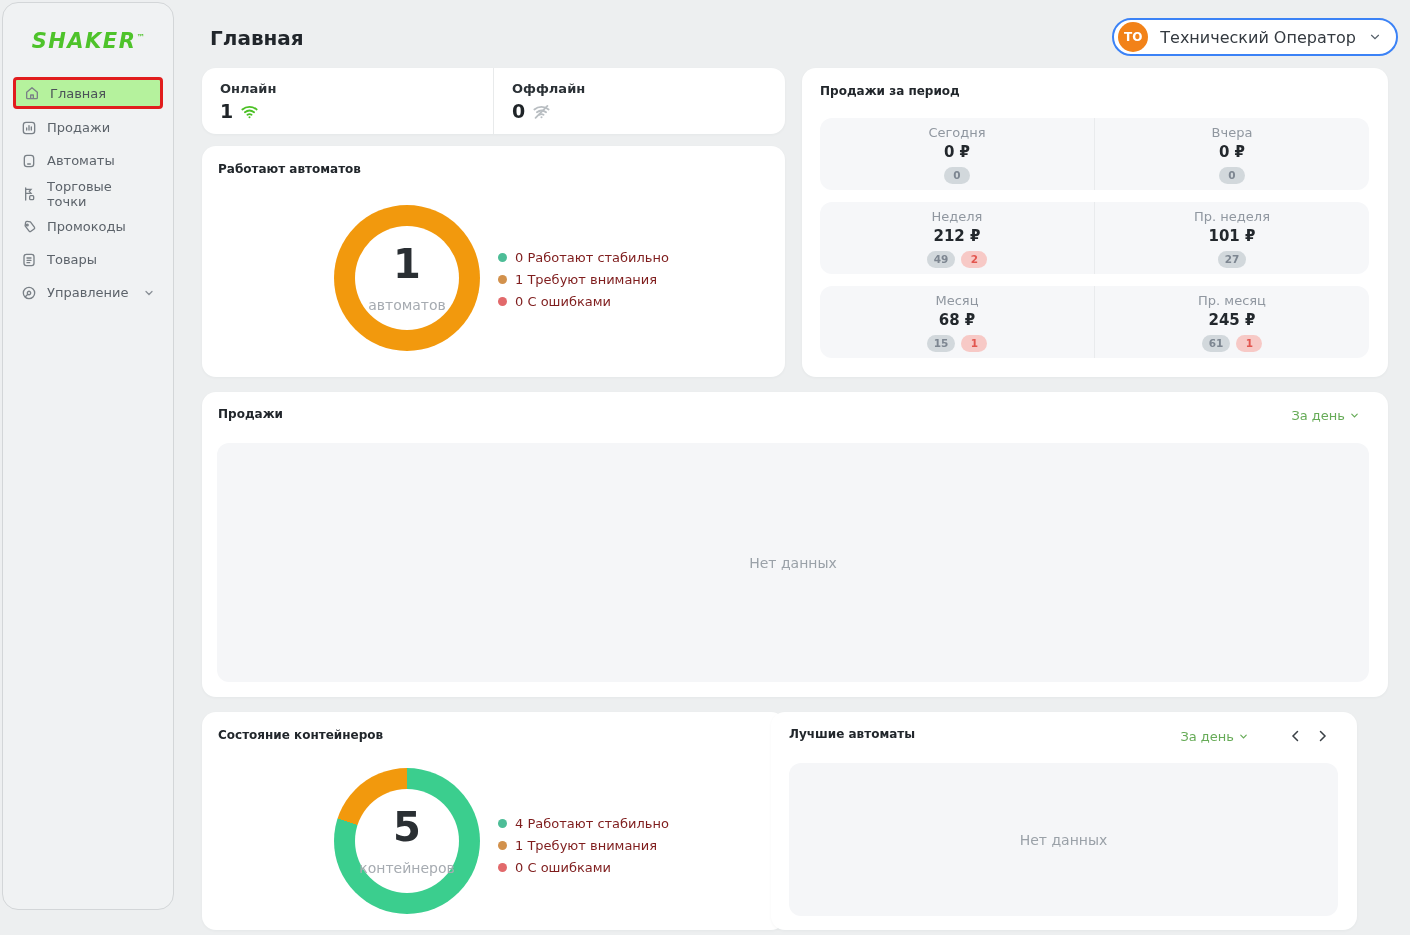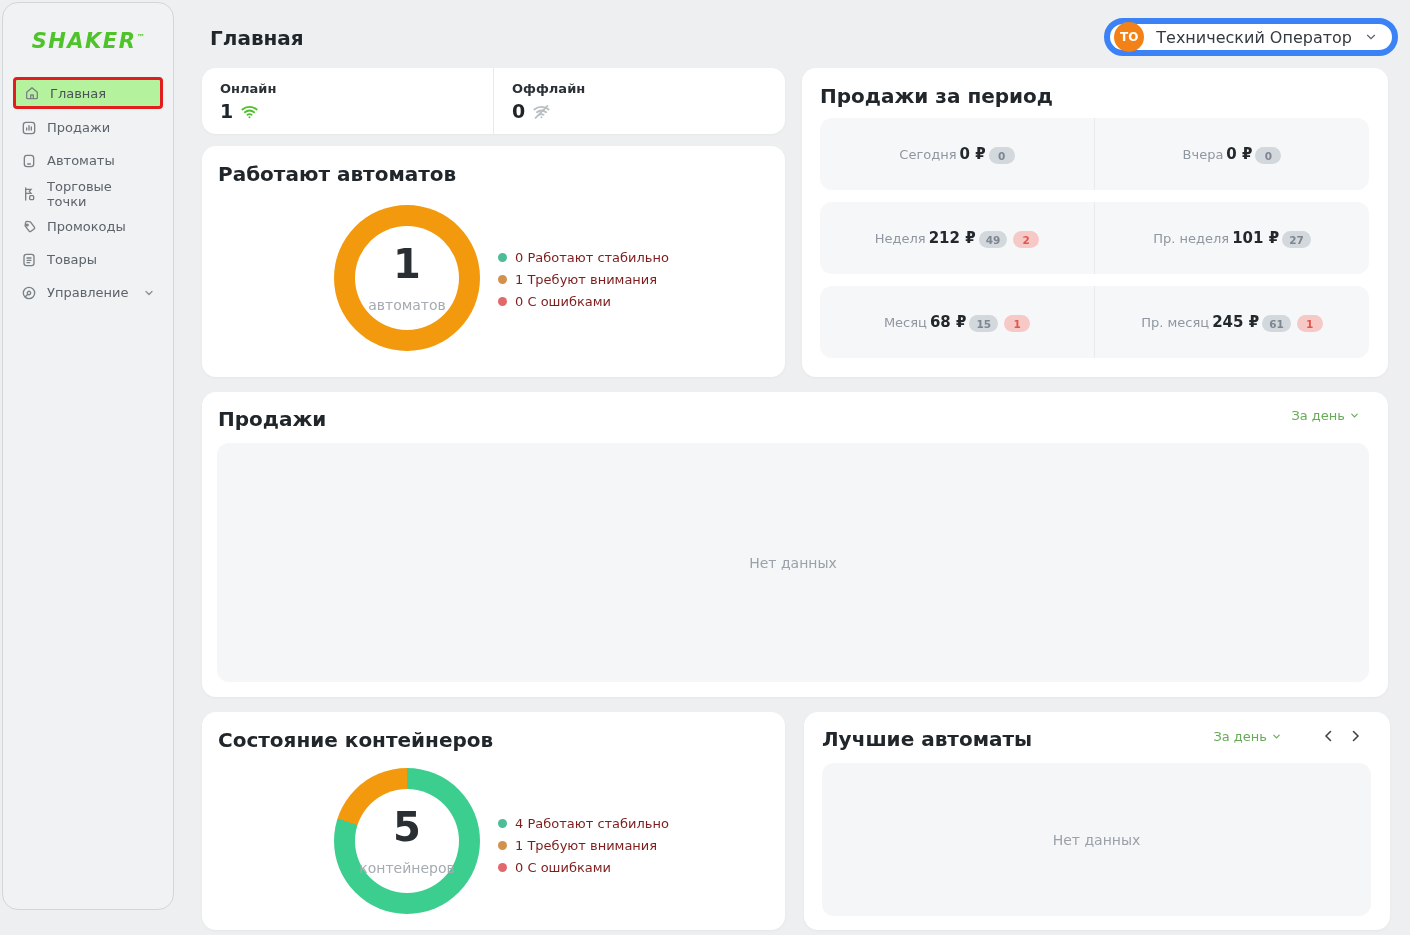--- a/index.html
+++ b/index.html
@@ -2,21 +2,21 @@
 <html><head>
 <meta charset="utf-8">
 <style>
   * { margin:0; padding:0; box-sizing:border-box; }
   html,body { width:1410px; height:935px; }
   body {
     font-family:"DejaVu Sans","Liberation Sans",sans-serif;
     background:#edeff0; color:#24292e; overflow:hidden; position:relative;
   }
   .card { position:absolute; background:#ffffff; border-radius:14px; box-shadow:0 1px 3px rgba(30,40,50,.04); }
-  .card-title { font-size:20px; font-weight:bold; color:#21262b; }
+  .card-title { font-size:12px; font-weight:bold; color:#21262b; }
 
   
   .sidebar {
     position:absolute; left:2px; top:2px; width:172px; height:908px;
     background:#f0f2f3; border:1px solid #d3d6d8; border-radius:16px; z-index:2;
   }
   .logo { position:absolute; top:26px; left:0; width:100%; text-align:center;
     font-size:21px; font-weight:bold; font-style:italic; letter-spacing:1.5px; color:#4ec32a; }
   .logo sup { font-size:8px; letter-spacing:0; }
   .menu { position:absolute; top:74px; left:10px; right:10px; }
@@ -27,21 +27,21 @@
   .menu-item .mi-icon { width:16px; height:16px; color:#7a8187; flex:0 0 16px; }
   .menu-item .mi-icon svg { width:16px; height:16px; display:block; }
   .menu-item.active { background:#b5f29d; border:3px solid #e11d1d; border-radius:4px; height:32px; color:#4b5258; }
   .menu-item .mi-chevron { margin-left:auto; width:12px; height:12px; color:#8a9096; }
   .menu-item .mi-chevron svg { width:12px; height:12px; display:block; }
 
   
   .page-title { position:absolute; left:210px; top:26px; font-size:20px; font-weight:bold; color:#21262b; }
   .user-pill {
     position:absolute; right:12px; top:18px; height:38px; display:flex; align-items:center;
-    gap:12px; padding:0 14px 0 4px; background:#fff; border:6px solid #3b82f6; border-radius:19px; cursor:pointer;
+    gap:12px; padding:0 14px 0 4px; background:#fff; border:2px solid #3b82f6; border-radius:19px; cursor:pointer;
   }
   .avatar { width:30px; height:30px; border-radius:50%; background:#f28218; color:#fff;
     font-size:12px; font-weight:bold; display:flex; align-items:center; justify-content:center; }
   .user-name { font-size:16px; color:#343a40; }
   .user-pill .chev { width:14px; height:14px; color:#55606a; }
   .user-pill .chev svg{ width:14px; height:14px; display:block; }
 
   
   .status-card { left:202px; top:68px; width:583px; height:66px; display:flex; }
   .status-half { flex:1; padding:13px 0 8px 18px; position:relative; }
@@ -66,21 +66,21 @@
   .legend { position:absolute; left:296px; top:104px; }
   .legend-row { display:flex; align-items:center; gap:8px; margin-bottom:7px; font-size:13px; color:#7f1d1d; }
   .legend-dot { width:9px; height:9px; border-radius:50%; flex:0 0 9px; }
   .dot-ok { background:#4dbd97; } .dot-warn { background:#d2914c; } .dot-err { background:#e2696b; }
 
   
   .period-card { left:802px; top:68px; width:586px; height:309px; }
   .period-card .card-title { position:absolute; left:18px; top:16px; }
   .period-rows { position:absolute; left:18px; top:50px; right:19px; }
   .period-row { display:flex; background:#f6f7f9; border-radius:12px; height:72px; margin-bottom:12px; }
-  .period-cell { flex:1; display:flex; flex-direction:row; align-items:center; justify-content:center; gap:3px; }
+  .period-cell { flex:1; display:flex; flex-direction:column; align-items:center; justify-content:center; gap:3px; }
   .period-cell + .period-cell { border-left:1px solid #e9ebed; }
   .period-label { font-size:13px; color:#9097a0; }
   .period-value { font-size:15px; font-weight:bold; color:#23282d; }
   .badge-row { display:flex; gap:6px; margin-top:3px; }
   .badge { min-width:26px; height:17px; padding:0 7px; border-radius:9px; font-size:10.5px; font-weight:bold;
     display:inline-flex; align-items:center; justify-content:center; }
   .badge.gray { background:#d2d8dc; color:#7d8691; }
   .badge.red  { background:#f7c9c6; color:#e2564f; }
 
   
@@ -89,21 +89,21 @@
   .filter-link { position:absolute; display:flex; align-items:center; gap:4px;
     font-size:13px; color:#66ab57; cursor:pointer; }
   .filter-link svg { width:11px; height:11px; display:block; }
   .sales-card .filter-link { right:28px; top:16px; }
   .empty-area { position:absolute; background:#f5f6f8; border-radius:12px;
     display:flex; align-items:center; justify-content:center; }
   .empty-text { font-size:14px; color:#9aa1a8; }
   .sales-card .empty-area { left:15px; top:51px; width:1152px; height:239px; }
 
   
-  .best-card { left:804px; top:712px; width:586px; height:218px; }
+  .best-card { left:771px; top:712px; width:586px; height:218px; }
   .best-card .card-title { position:absolute; left:18px; top:15px; }
   .best-card .filter-link { right:108px; top:17px; }
   .pager-btn { position:absolute; top:15px; width:18px; height:18px; color:#3a4046; cursor:pointer; }
   .pager-btn svg { width:18px; height:18px; display:block; }
   .pager-prev { right:52px; } .pager-next { right:26px; }
   .best-card .empty-area { left:18px; top:51px; width:549px; height:153px; }
 </style>
 </head>
 <body>
 

